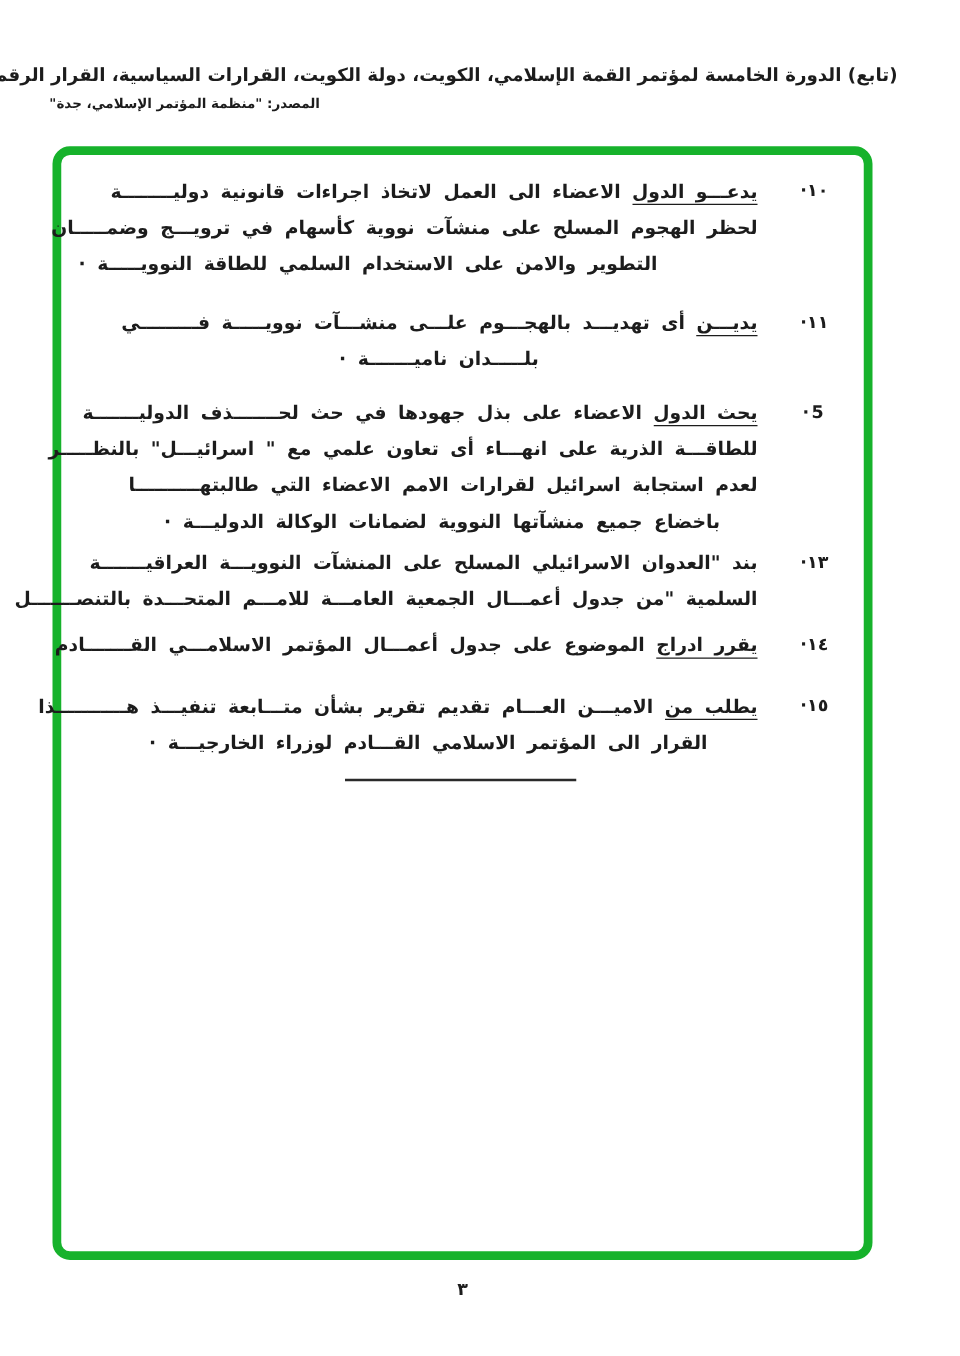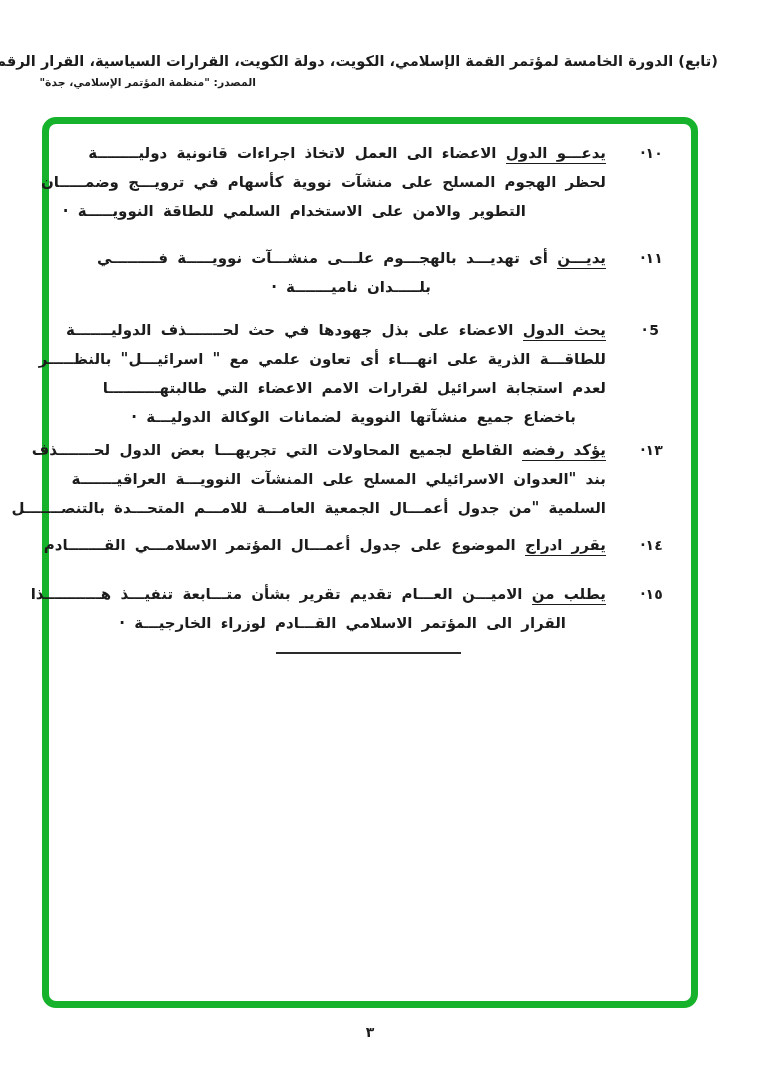--- a/index.html
+++ b/index.html
@@ -137,21 +137,20 @@
         <div class="line"><span class="lead">يحث الدول</span><span> الاعضاء على بذل جهودها في حث لحـــــــذف الدوليـــــــة</span></div>
         <div class="line">للطاقـــة الذرية على انهـــاء أى تعاون علمي مع " اسرائيـــل" بالنظـــــر</div>
         <div class="line">لعدم استجابة اسرائيل لقرارات الامم الاعضاء التي طالبتهــــــــــا</div>
         <div class="line ind-30">باخضاع جميع منشآتها النووية لضمانات الوكالة الدوليـــة ·</div>
       </div>
     </div>
 
     <div class="item mb-8">
       <div class="item-num">·١٣</div>
       <div class="item-body">
-        <div class="line"><span class="lead">يؤكد رفضه</span><span> القاطع لجميع المحاولات التي تجريهـــا بعض الدول لحـــــــذف</span></div>
         <div class="line">بند "العدوان الاسرائيلي المسلح على المنشآت النوويـــة العراقيـــــــة</div>
         <div class="line">السلمية "من جدول أعمـــال الجمعية العامـــة للامـــم المتحـــدة بالتنصـــــــل</div>
       </div>
     </div>
 
     <div class="item mb-20">
       <div class="item-num">·١٤</div>
       <div class="item-body">
         <div class="line"><span class="lead">يقرر ادراج</span><span> الموضوع على جدول أعمـــال المؤتمر الاسلامـــي القـــــــادم</span></div>
       </div>

